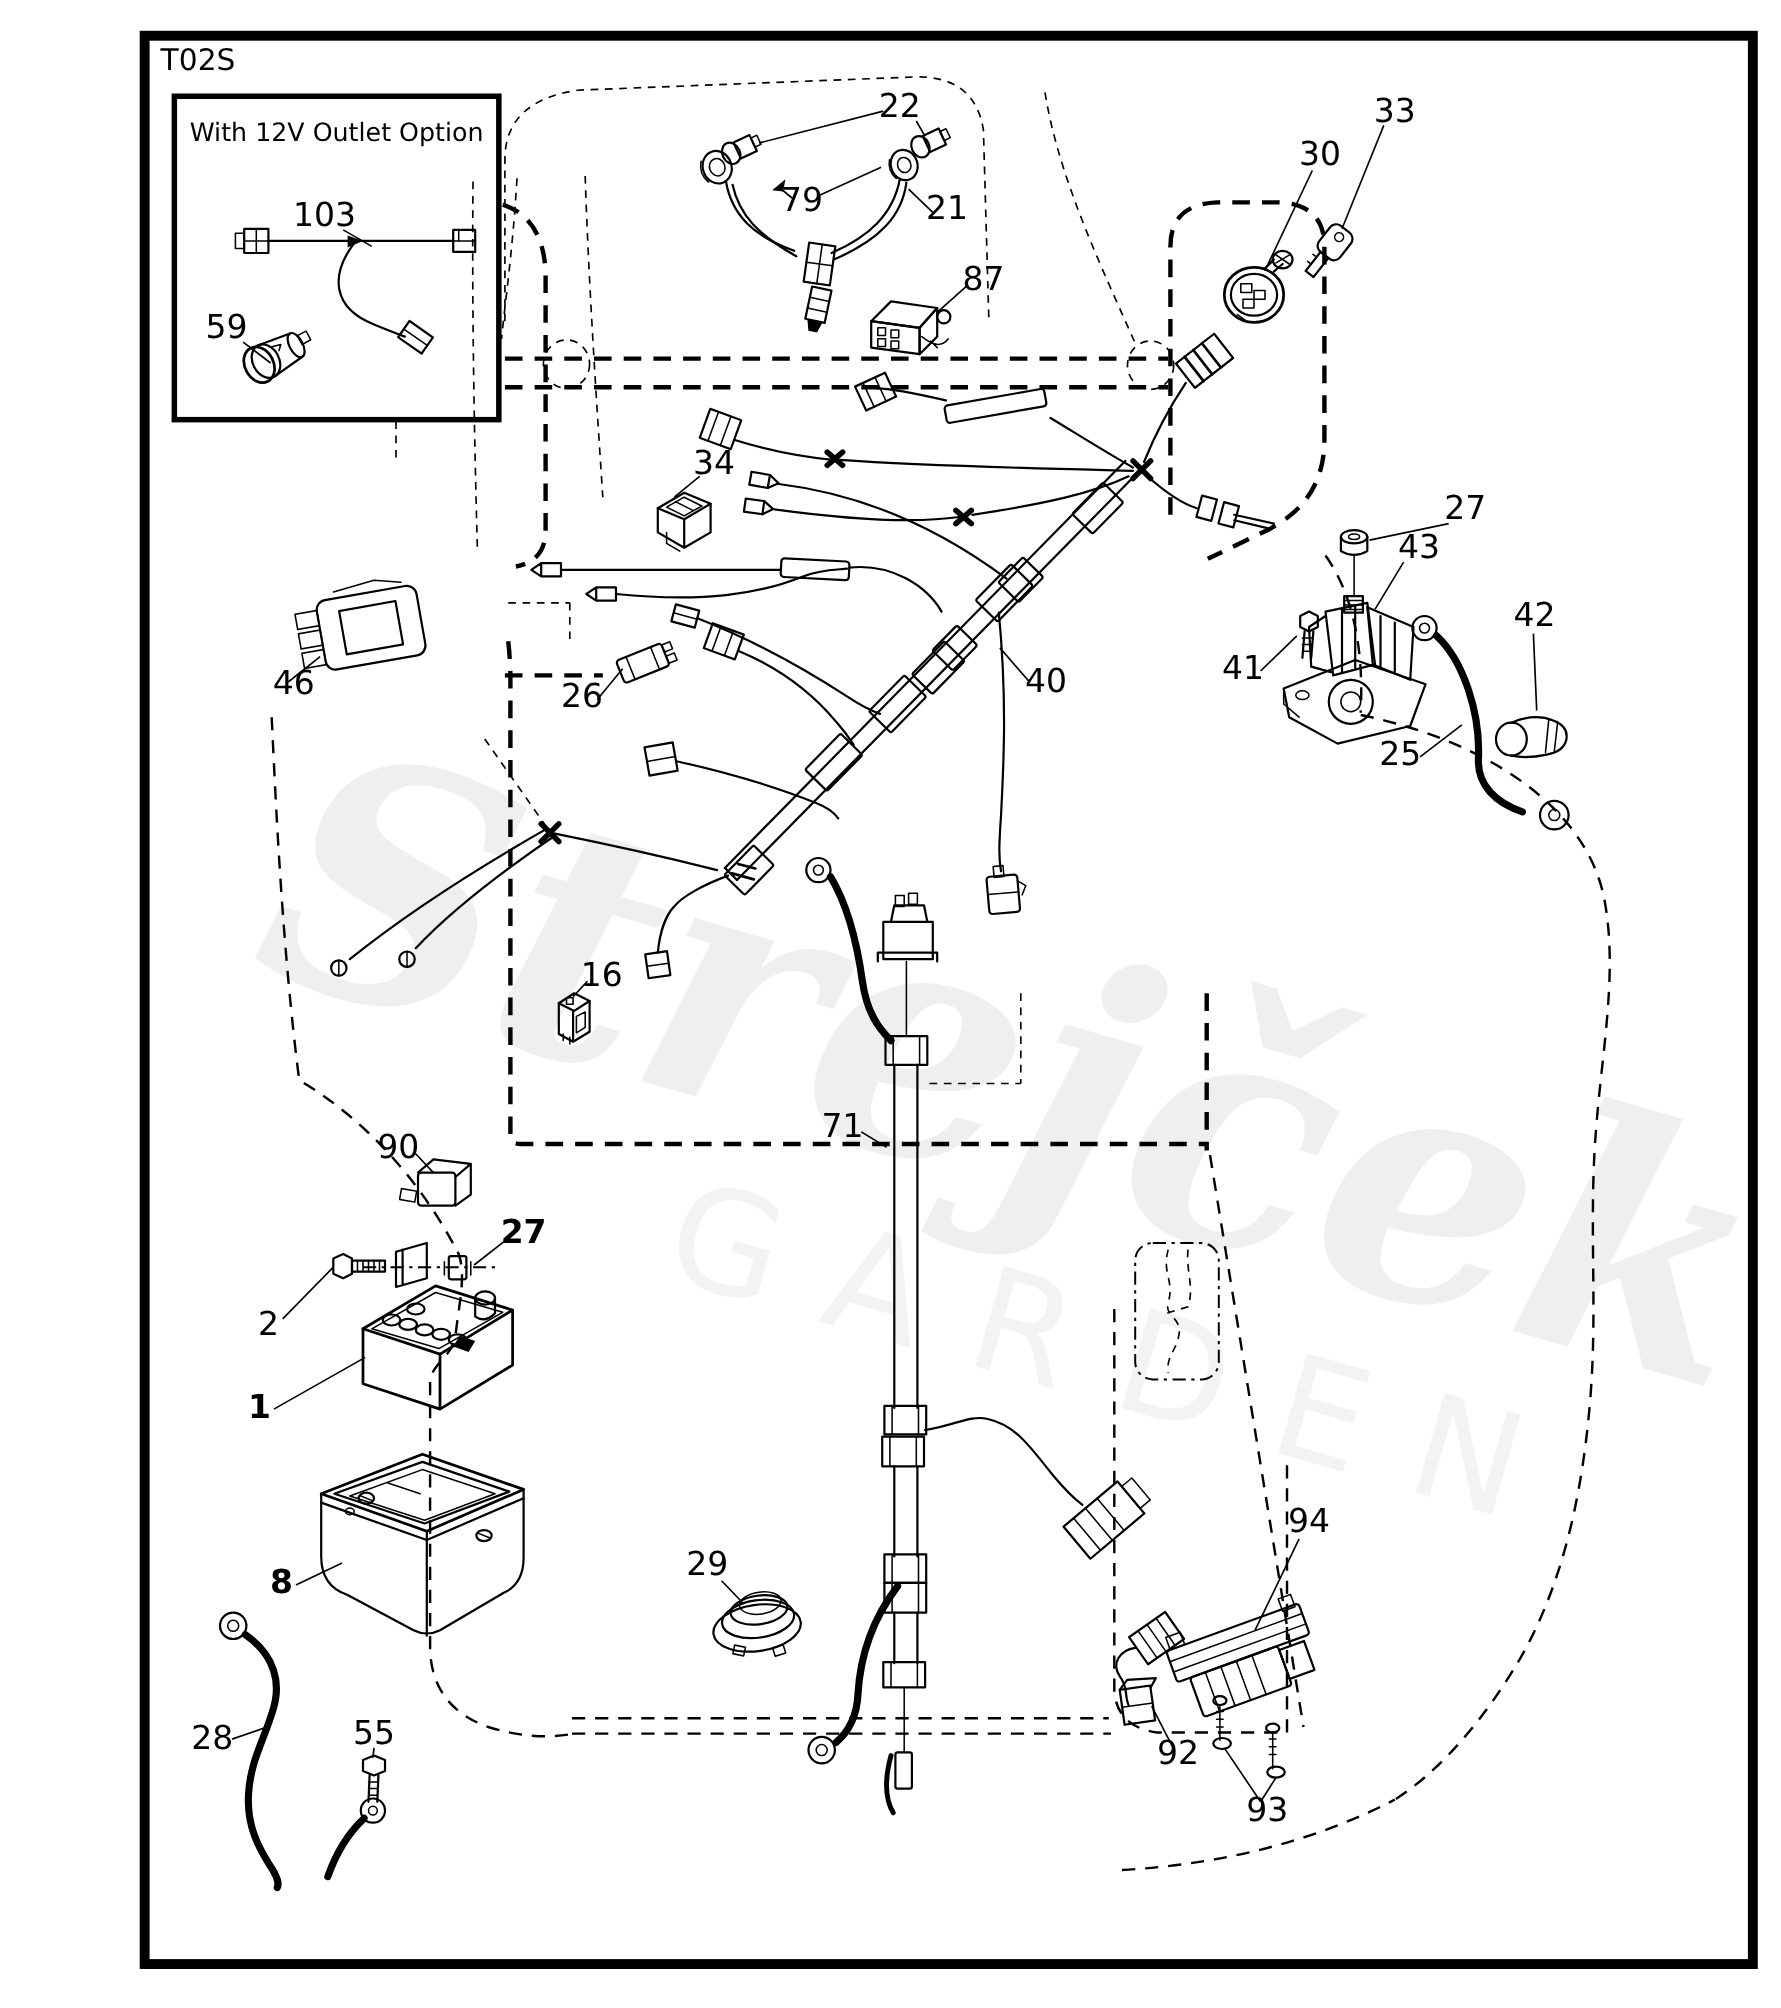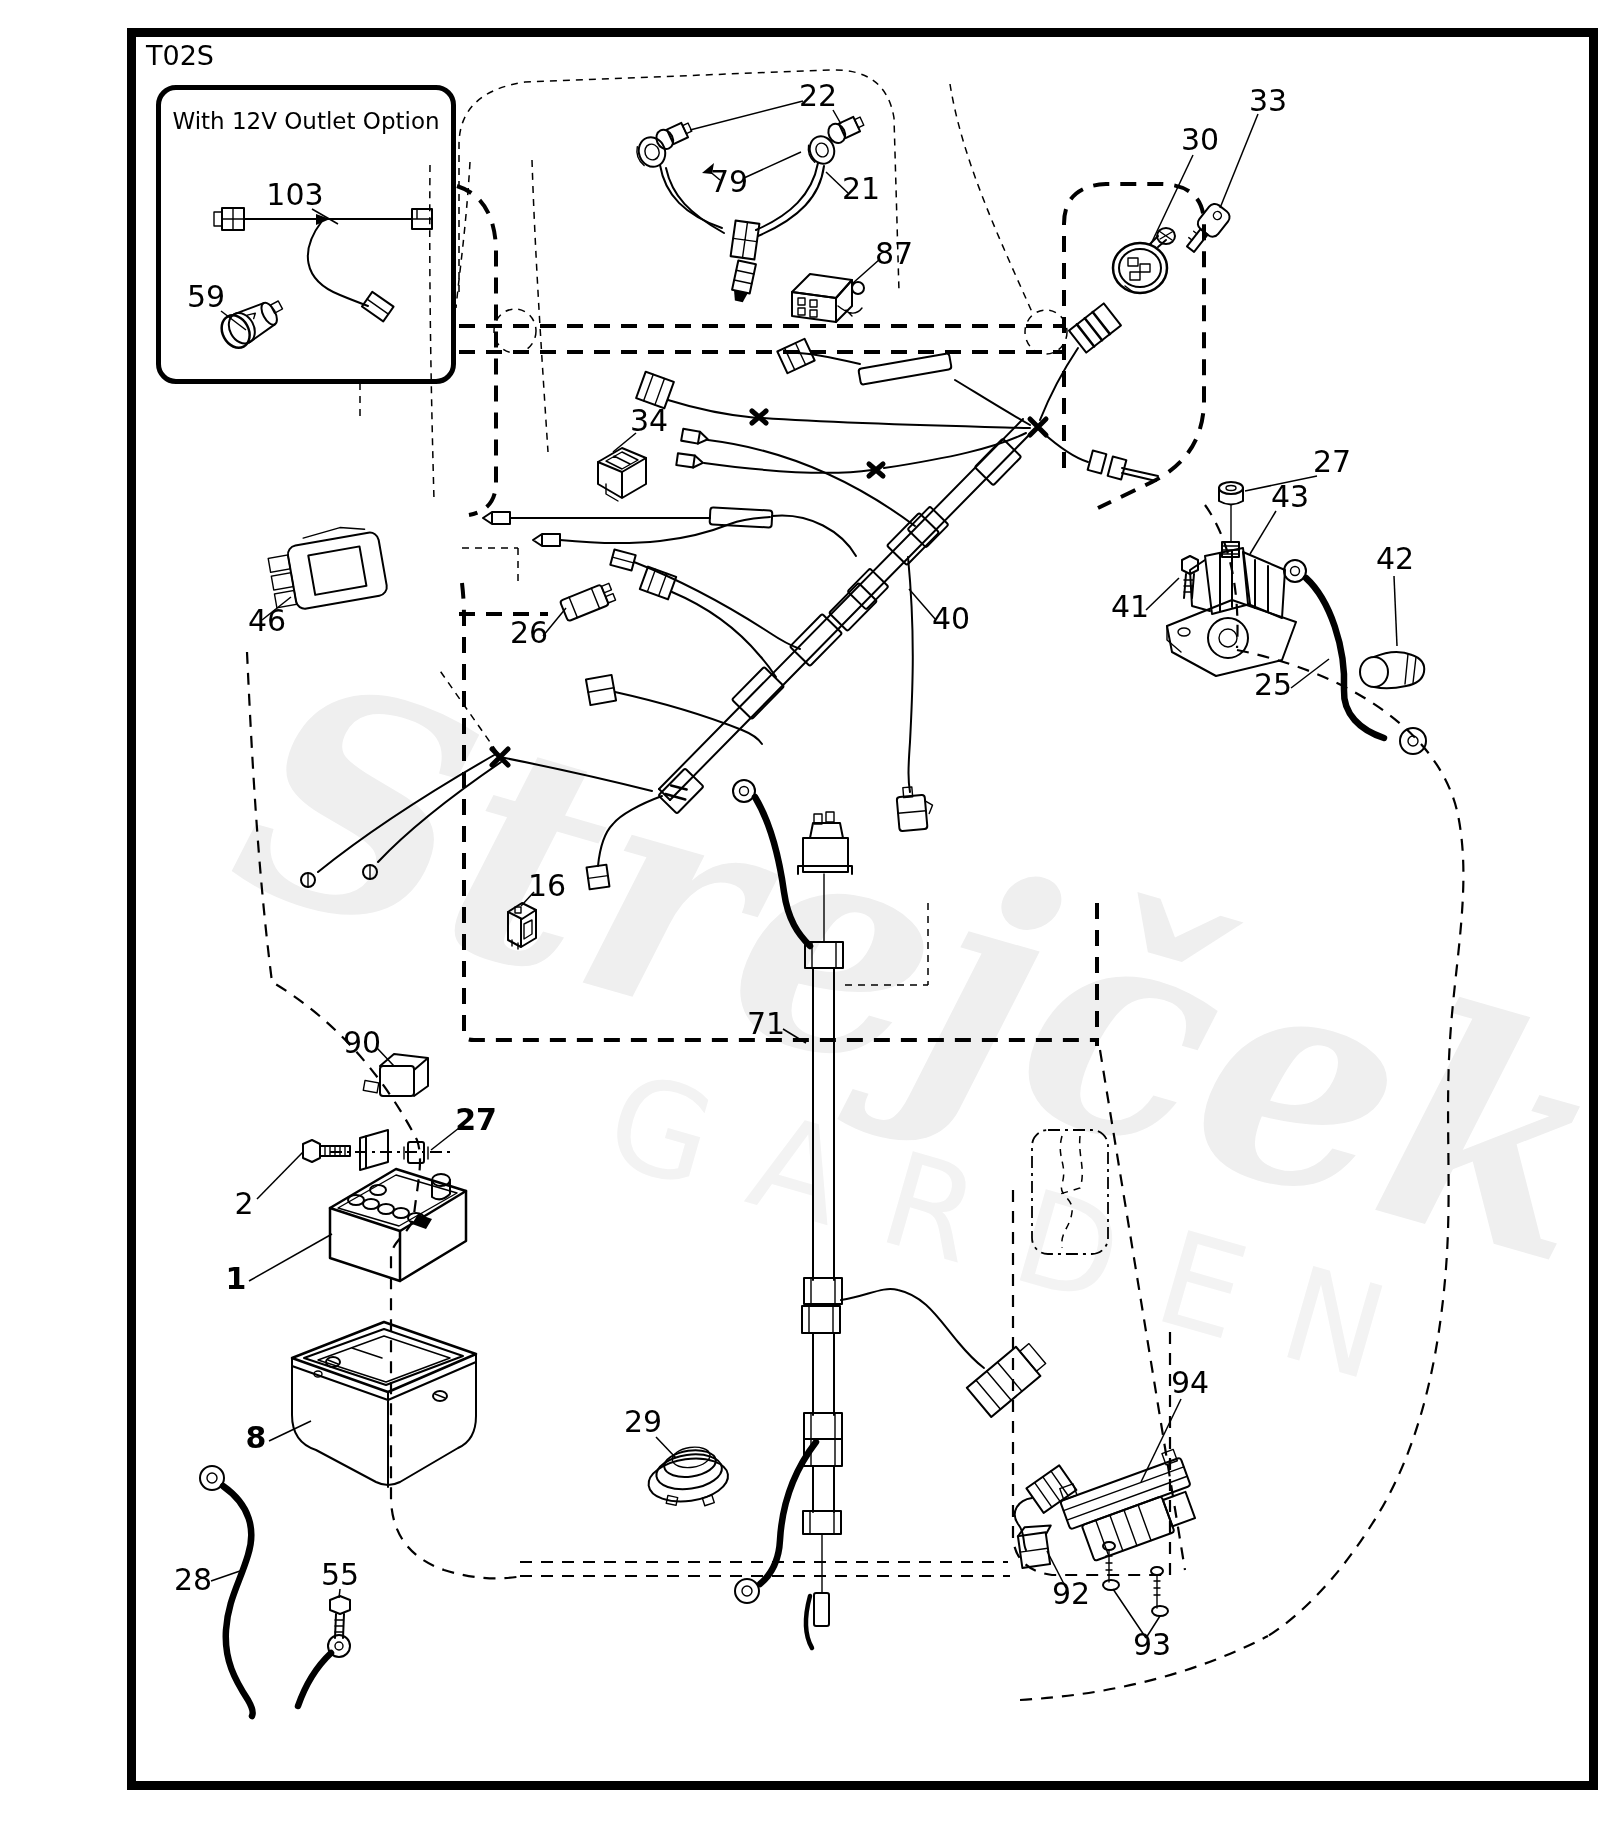--- a/index.html
+++ b/index.html
@@ -2,21 +2,21 @@
 <html><head>
 <meta charset="utf-8">
 <style>
   html,body{margin:0;padding:0;background:#ffffff;}
   .page{position:relative;width:1619px;height:1825px;background:#ffffff;
         font-family:"DejaVu Sans",sans-serif;overflow:hidden;}
   .page-border{position:absolute;left:127px;top:28px;width:1471px;height:1762px;
         border:9px solid #000;box-sizing:border-box;}
   .diagram-code{position:absolute;left:146px;top:40px;font-size:27px;color:#000;}
   .inset-box{position:absolute;border:5px solid #000;box-sizing:border-box;background:transparent;}
-  #box1{left:156px;top:85px;width:300px;height:299px;border-radius:20px;}
+  #box1{left:156px;top:85px;width:300px;height:299px;}
   #box2{left:157px;top:418px;width:301px;height:301px;}
   .inset-title{text-align:center;margin-top:18px;font-size:23px;color:#000;}
   svg{position:absolute;left:0;top:0;}
   .ln{fill:none;stroke:#000;stroke-width:2;stroke-linecap:round;stroke-linejoin:round;}
   .th1{stroke-width:1.4;} .th25{stroke-width:2.5;}
   .thick{fill:none;stroke:#000;stroke-width:6.5;stroke-linecap:round;}
   .hook{fill:none;stroke:#000;stroke-width:4.5;stroke-linecap:round;}
   .ld{fill:none;stroke:#000;stroke-width:1.5;}
   .bolddash{fill:none;stroke:#000;stroke-width:4;stroke-dasharray:16 11;}
   .meddash{fill:none;stroke:#000;stroke-width:2.2;stroke-dasharray:12 9;}

